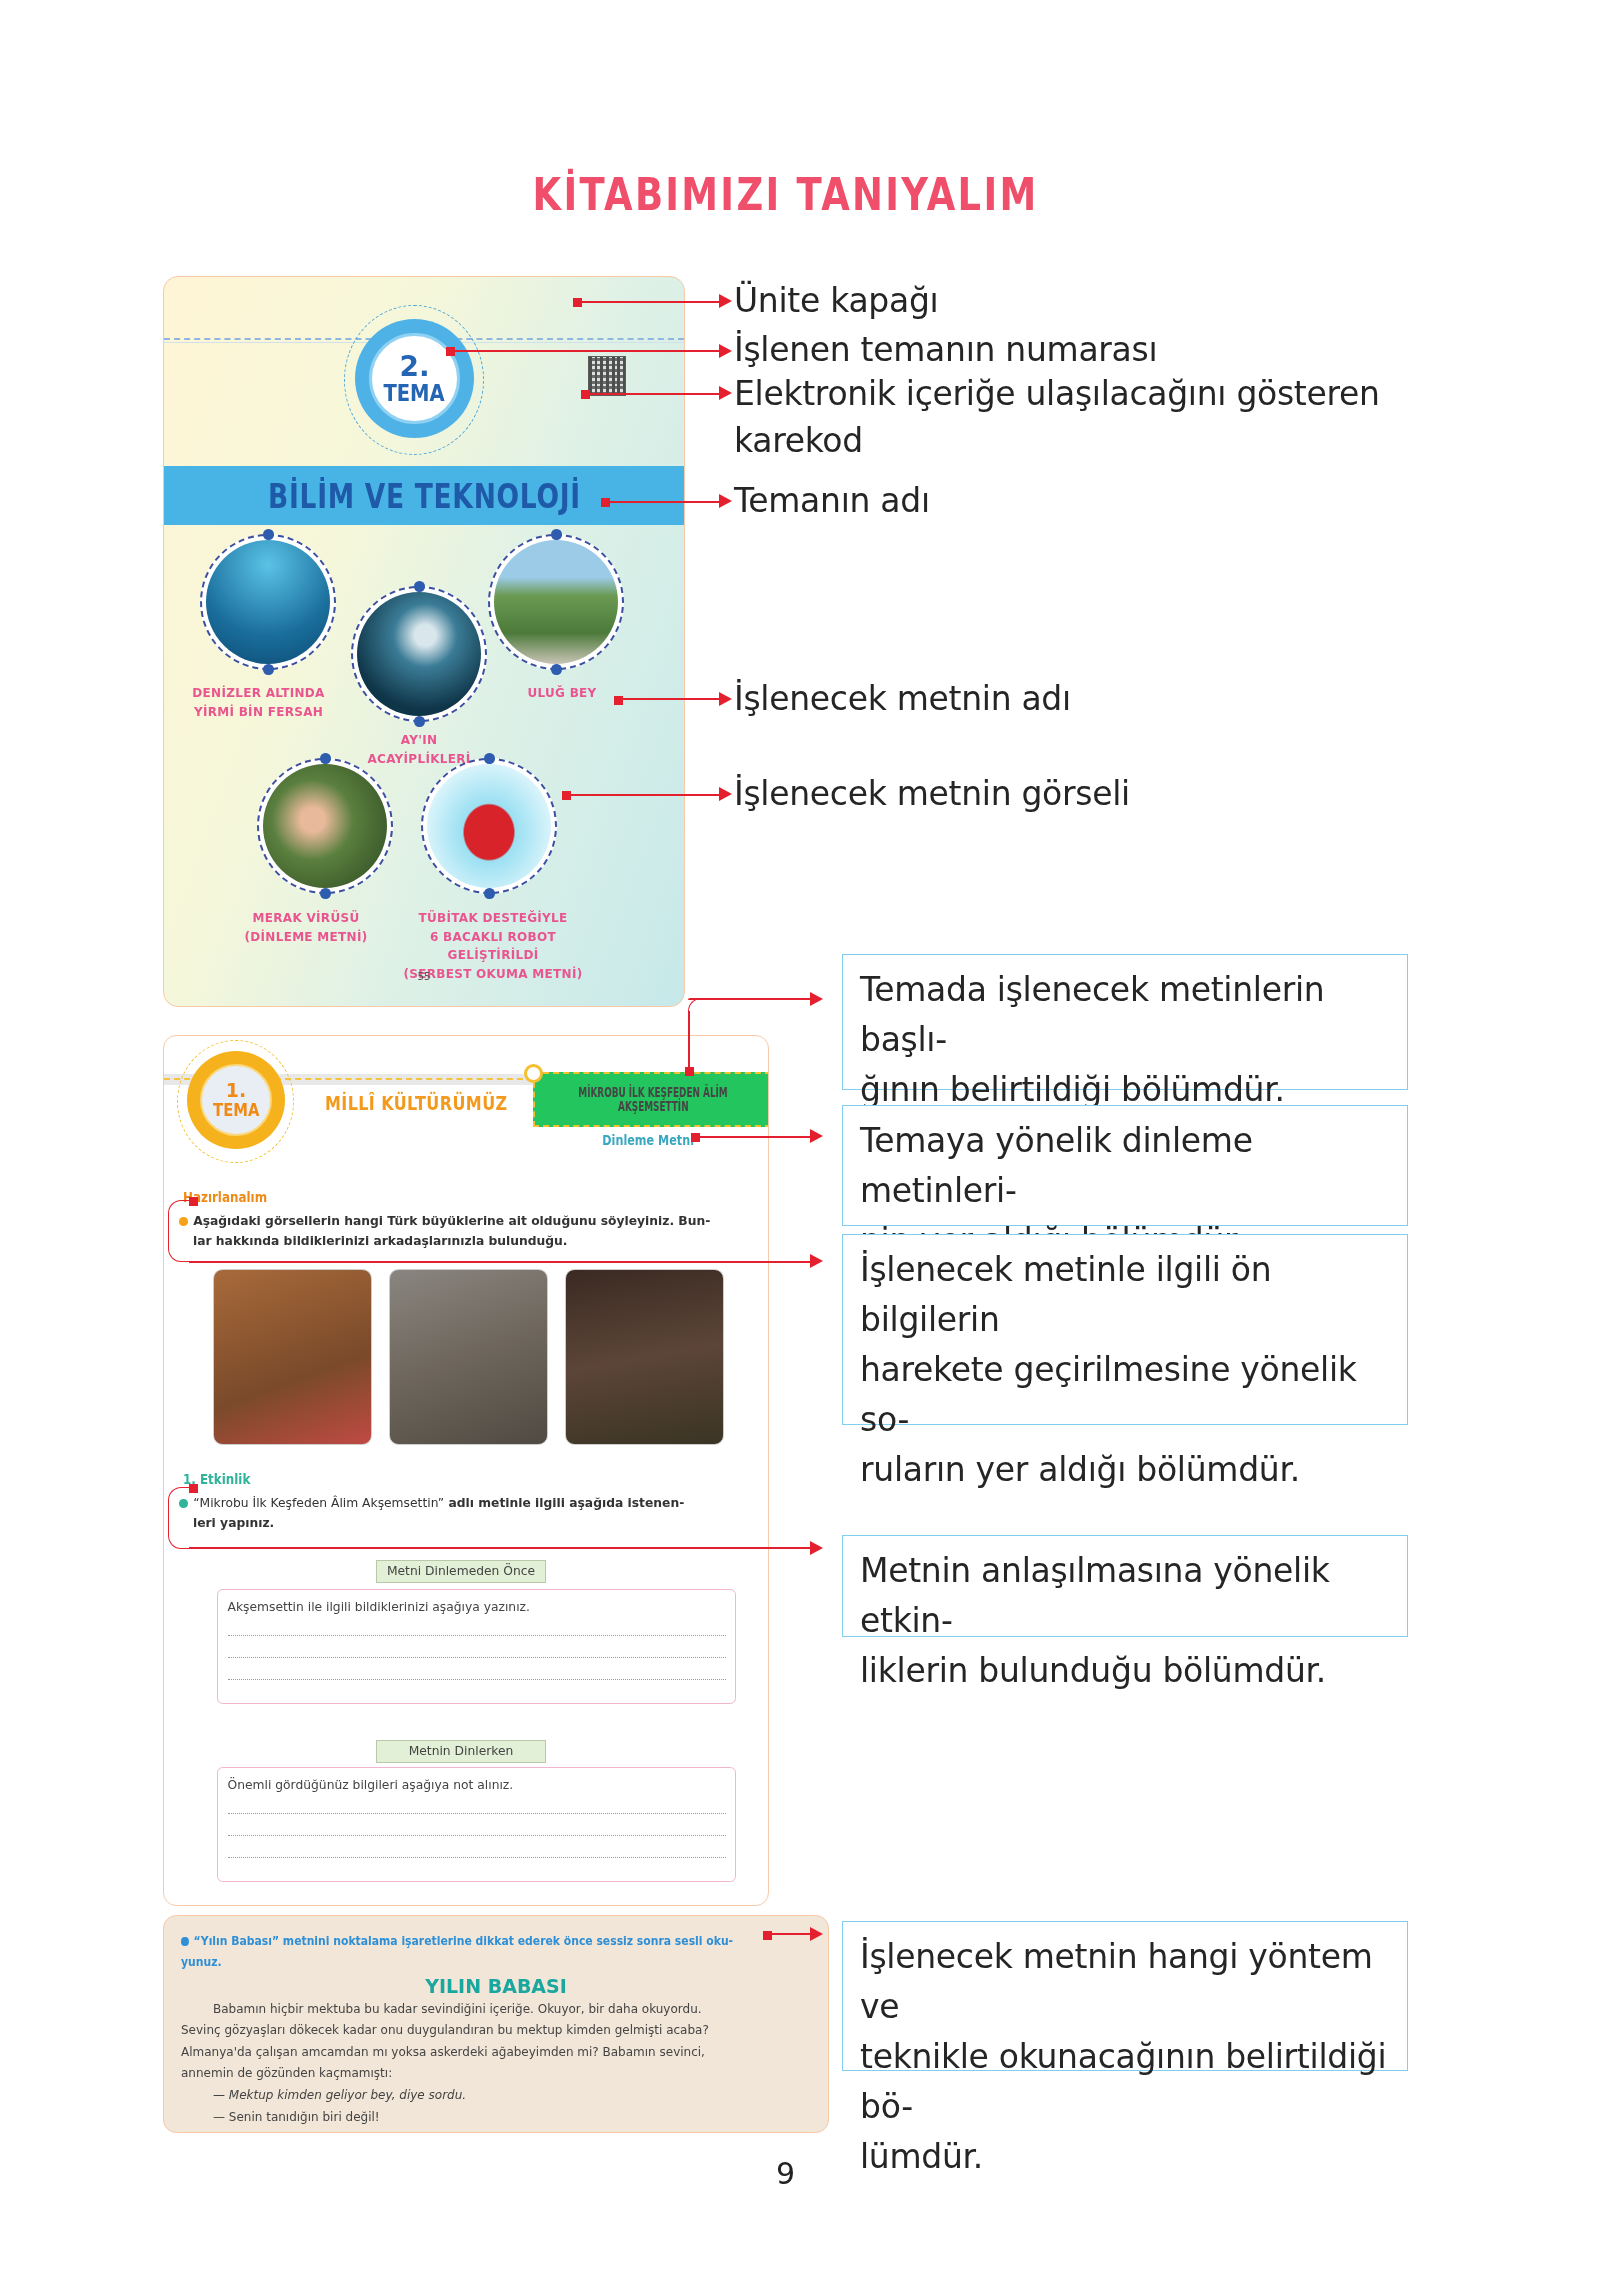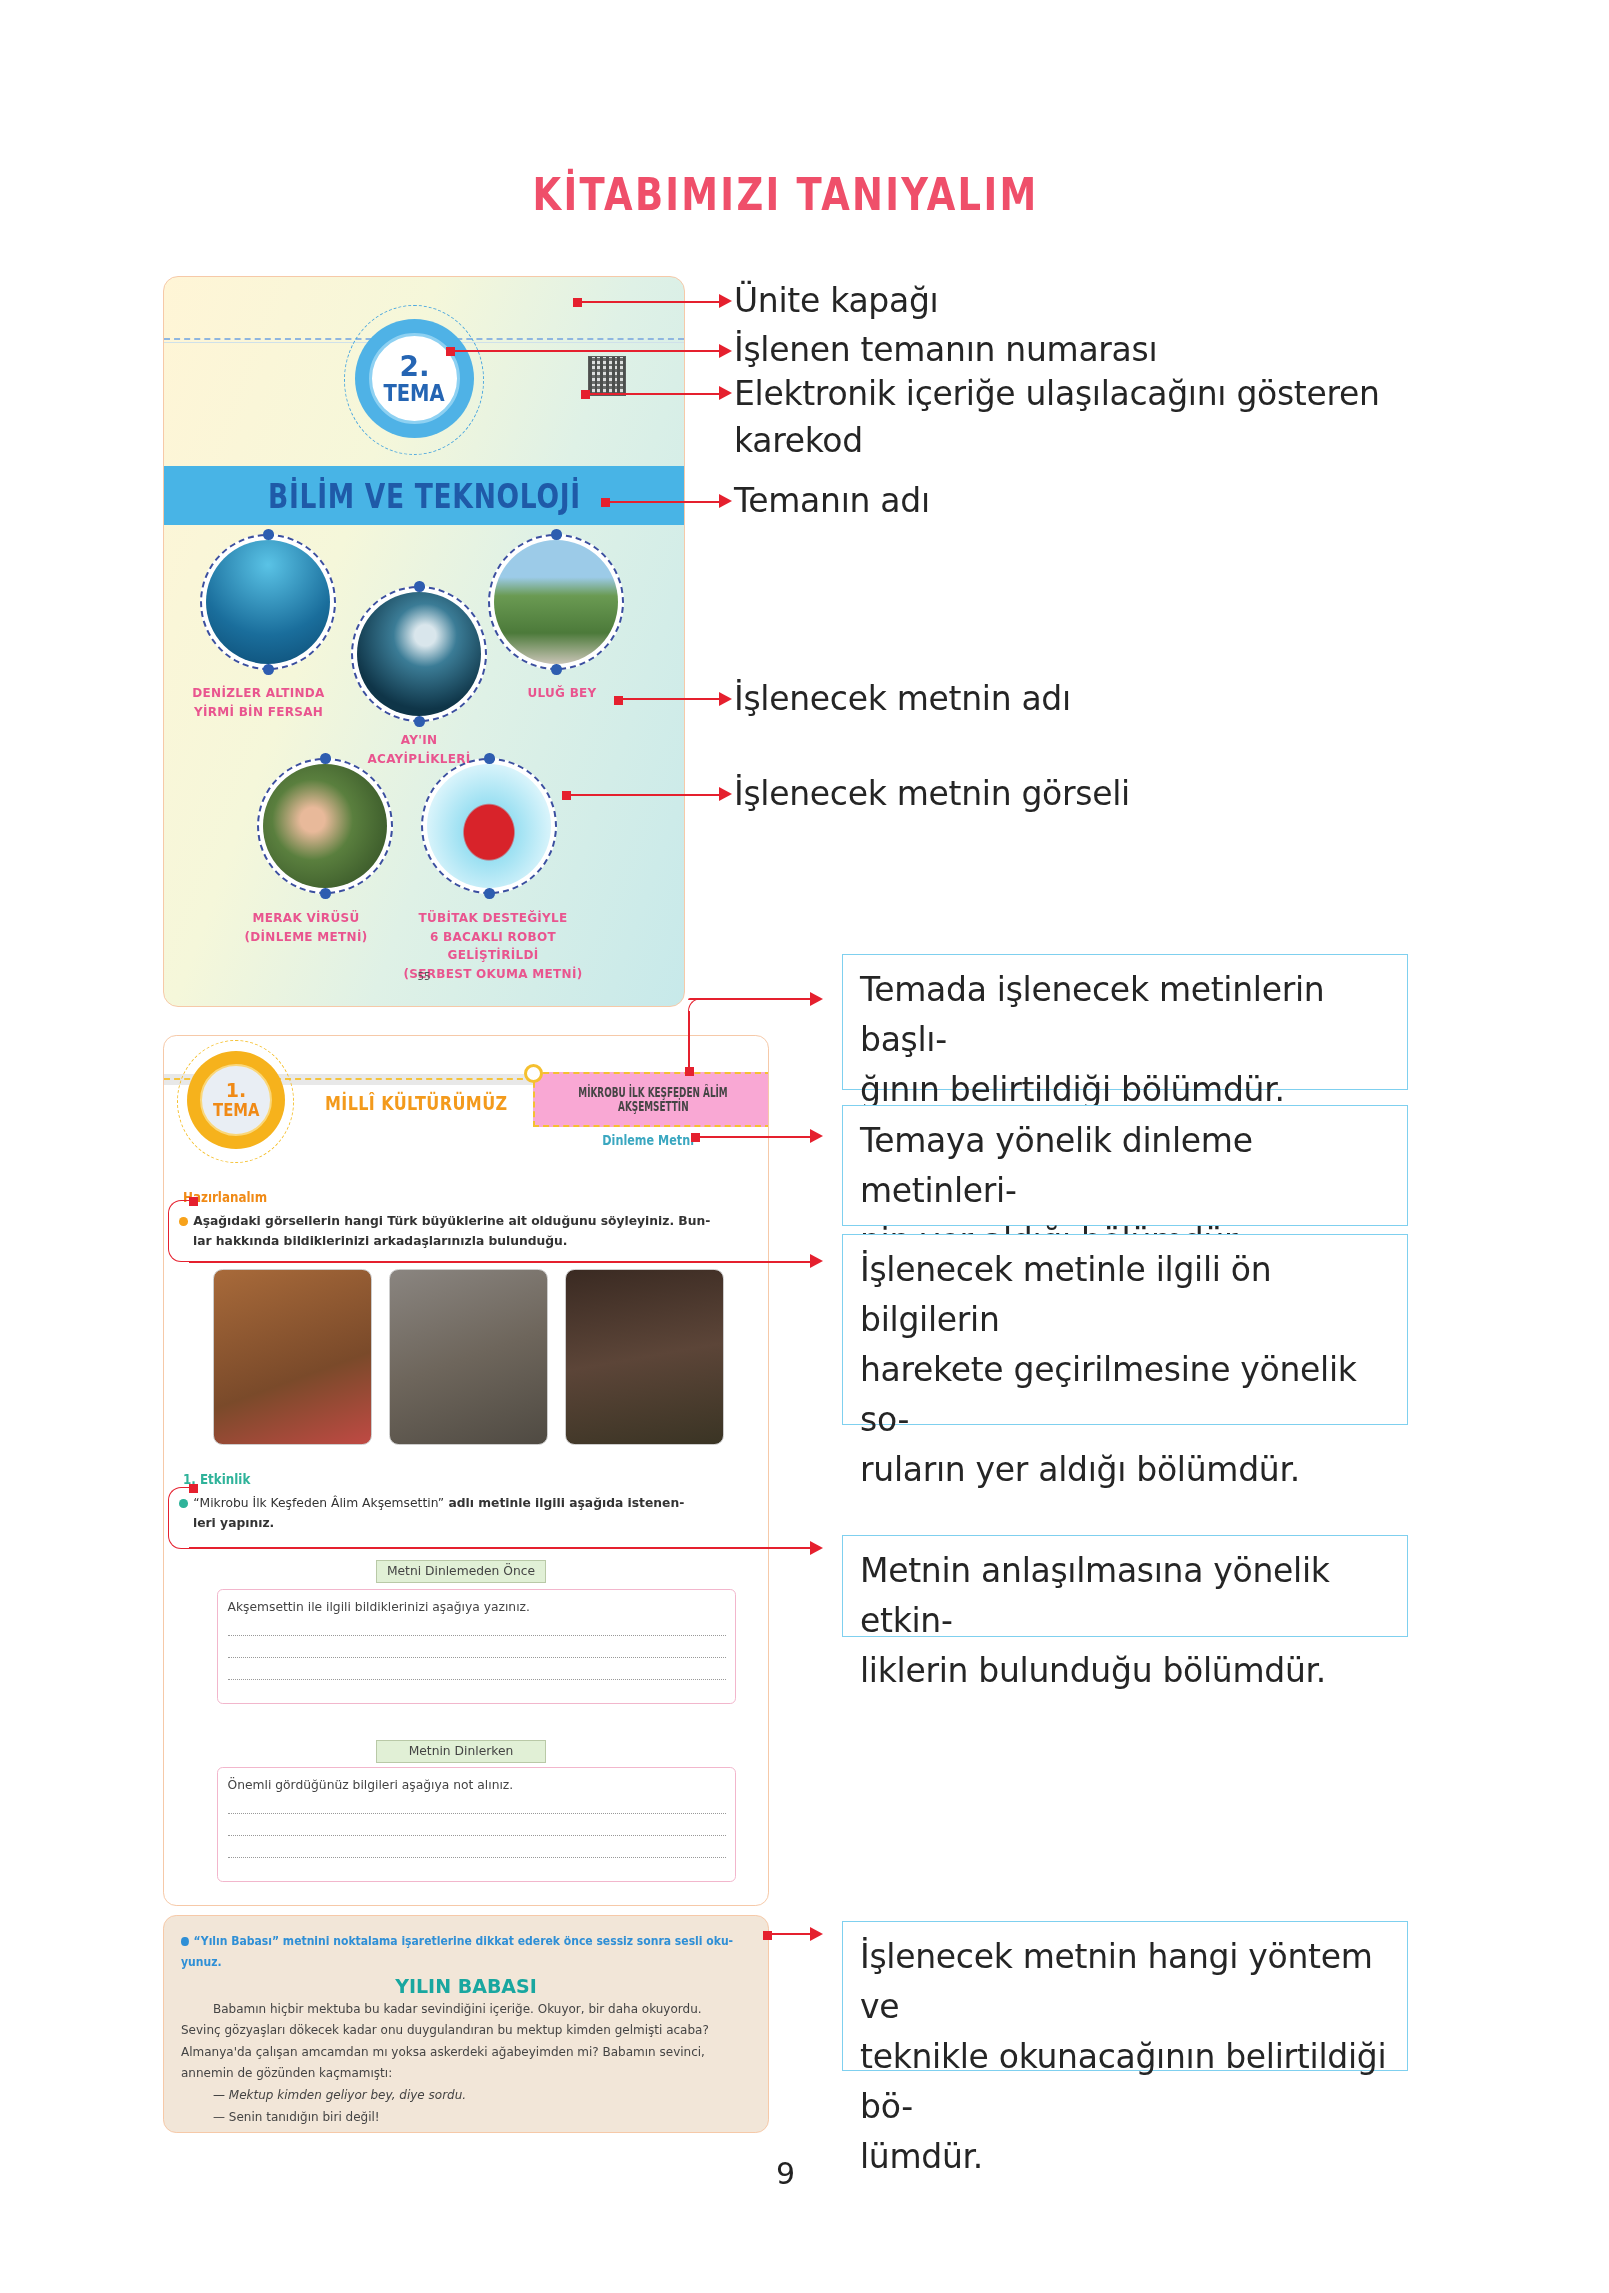--- a/index.html
+++ b/index.html
@@ -86,21 +86,21 @@
     display: flex; align-items: center; justify-content: center;
   }
   .s-tema .inner {
     width: 72px; height: 72px; border-radius: 50%; background: #e9eef4; border: 2.8px solid #fad77a;
     display: flex; flex-direction: column; align-items: center; justify-content: center;
     color: #f08a16; font-weight: bold; line-height: 1.05;
   }
   .s-tema .num { font-size: 19px; } .s-tema .lbl { font-size: 18px; transform: scaleX(.82); }
   .s-theme { left: 161px; top: 55px; font-size: 20px; font-weight: bold; color: #f39a1c; transform: scaleX(.8); transform-origin: left; letter-spacing: 0.5px; }
   .s-title-box {
-    left: 369px; top: 36px; width: 238px; height: 55px; background: #f9a8d4;
+    left: 369px; top: 36px; width: 238px; height: 55px; background: #22c55e;
     border-top: 2.8px dashed #f5c02f; border-bottom: 2.8px dashed #f5c02f; border-left: 2.8px dashed #f5c02f;
     display: flex; align-items: center; justify-content: center; text-align: center;
   }
   .s-title-box span { font-size: 13.2px; font-weight: bold; color: #454545; line-height: 1.05; transform: scaleX(.82); display: inline-block; }
   .s-pin { left: 360px; top: 28px; width: 19px; height: 19px; border-radius: 50%; border: 3.8px solid #f5c02f; background: #fff; }
   .s-dinleme { left: 379px; top: 97px; width: 151px; text-align: right; font-size: 13.2px; font-weight: bold; color: #3aa7c0; transform: scaleX(.85); transform-origin: right; }
   .s-h { font-size: 14px; font-weight: bold; transform: scaleX(.85); transform-origin: left; }
   .s-q { font-size: 12.3px; font-weight: bold; color: #333; line-height: 1.6; }
   .s-bullet { display: inline-block; width: 8.5px; height: 8.5px; border-radius: 50%; margin-right: 5.7px; vertical-align: middle; }
   .portrait { width: 159px; height: 176px; border-radius: 9.5px; border: 0.9px solid #ccc; }
@@ -108,21 +108,21 @@
     width: 170px; height: 23px; background: #e1f0d6; border: 0.9px solid #b9c9a7;
     font-size: 12.3px; color: #444; text-align: center; line-height: 21px;
   }
   .write-box { width: 519px; height: 115px; border: 1.9px solid #f2b6cc; border-radius: 5.7px; padding: 9.5px 9.5px; }
   .write-box .prompt { font-size: 12.3px; color: #444; }
   .write-box .dl { border-top: 0.9px dotted #999; margin-top: 21px; }
   .write-box .dl:first-of-type { margin-top: 13.2px; }
 
   
   .reading {
-    left: 163px; top: 1915px; width: 606px; height: 218px;
+    left: 163px; top: 1915px; width: 666px; height: 218px;
     border: 1.9px solid #f6c9a8; border-radius: 13.2px; background: #f2e6d8; padding: 15px 17px;
   }
   .reading .instr { font-size: 12.3px; font-weight: bold; color: #2f8fd6; line-height: 1.7; transform: scaleX(.88); transform-origin: left; width: 113%; }
   .reading .rtitle { text-align: center; font-size: 19px; font-weight: bold; color: #19a7a0; margin: 1.9px 0 1.9px; }
   .reading p { font-size: 12px; color: #444; line-height: 1.8; }
   .reading p.ind { text-indent: 32px; }
   .reading p.dlg { padding-left: 32px; font-style: italic; }
 
   
   .desc {

